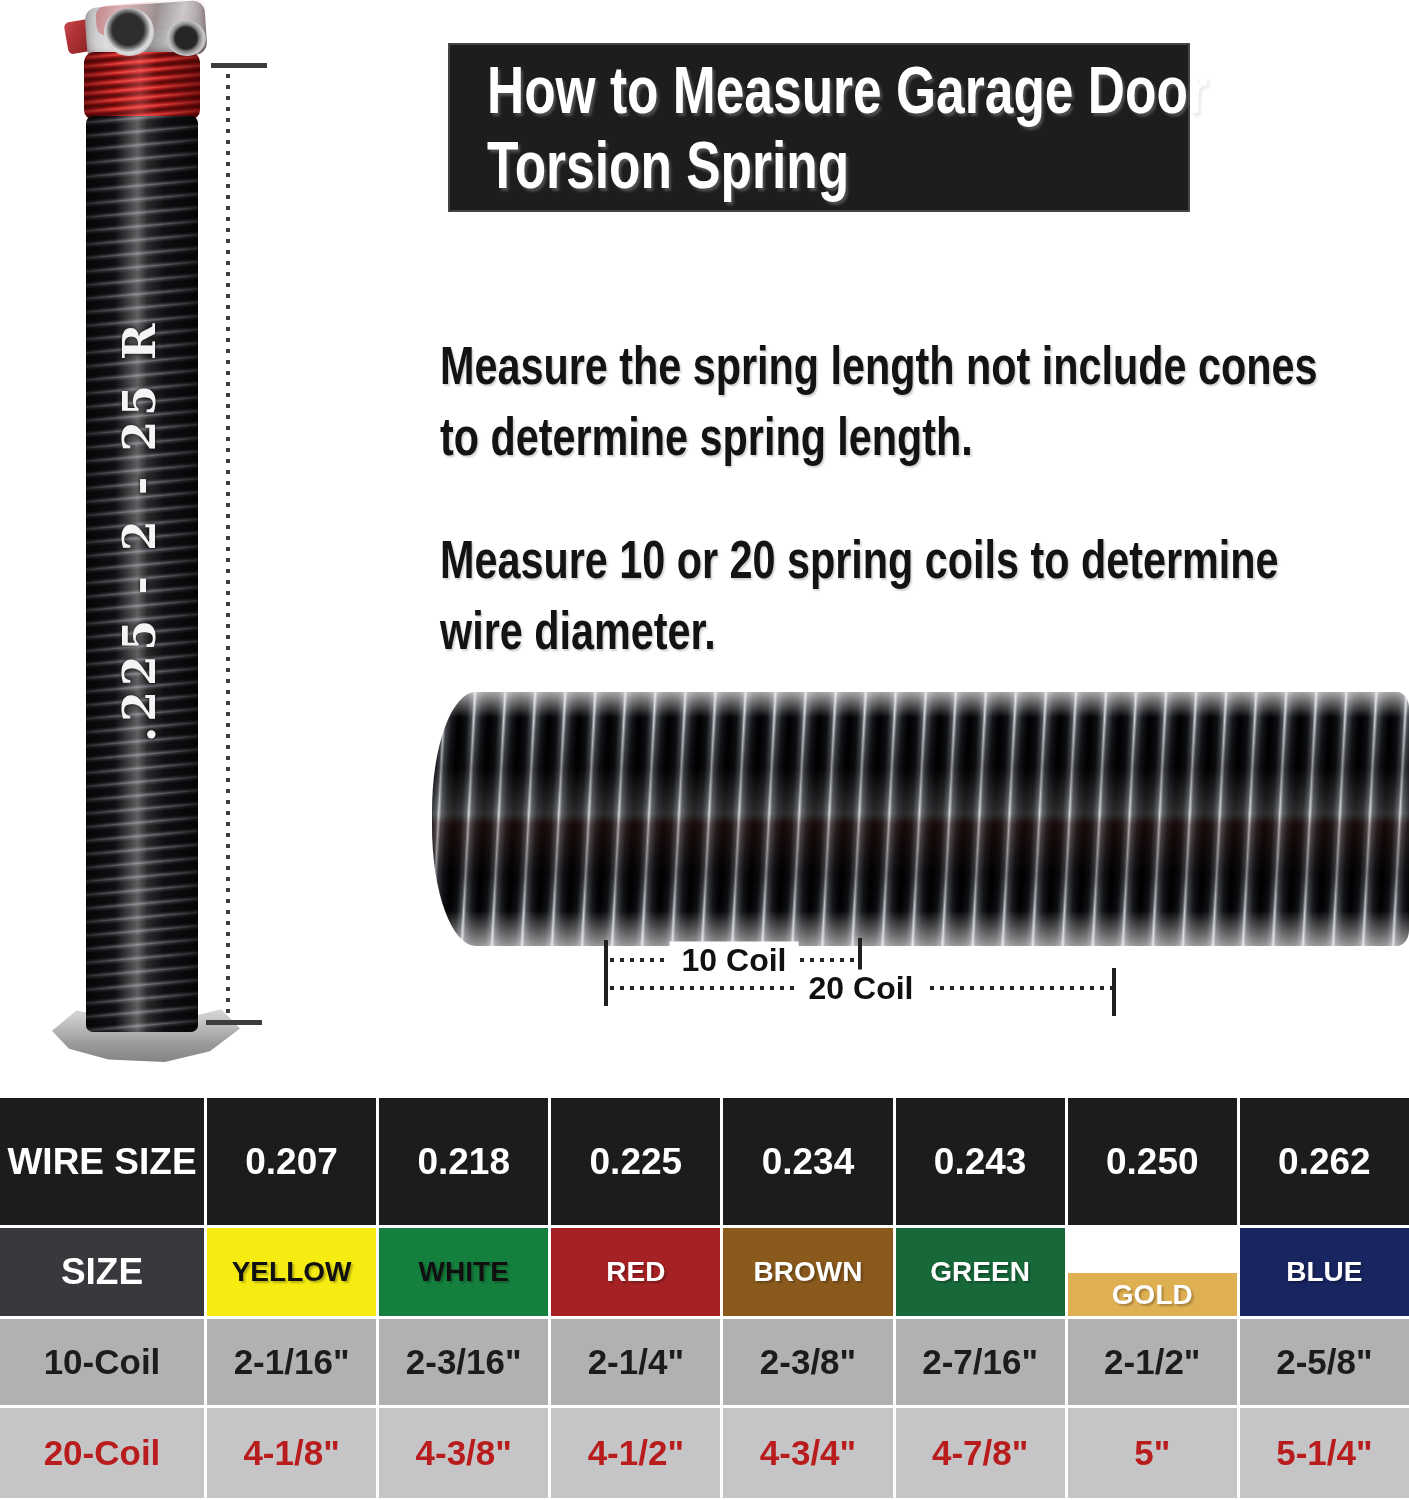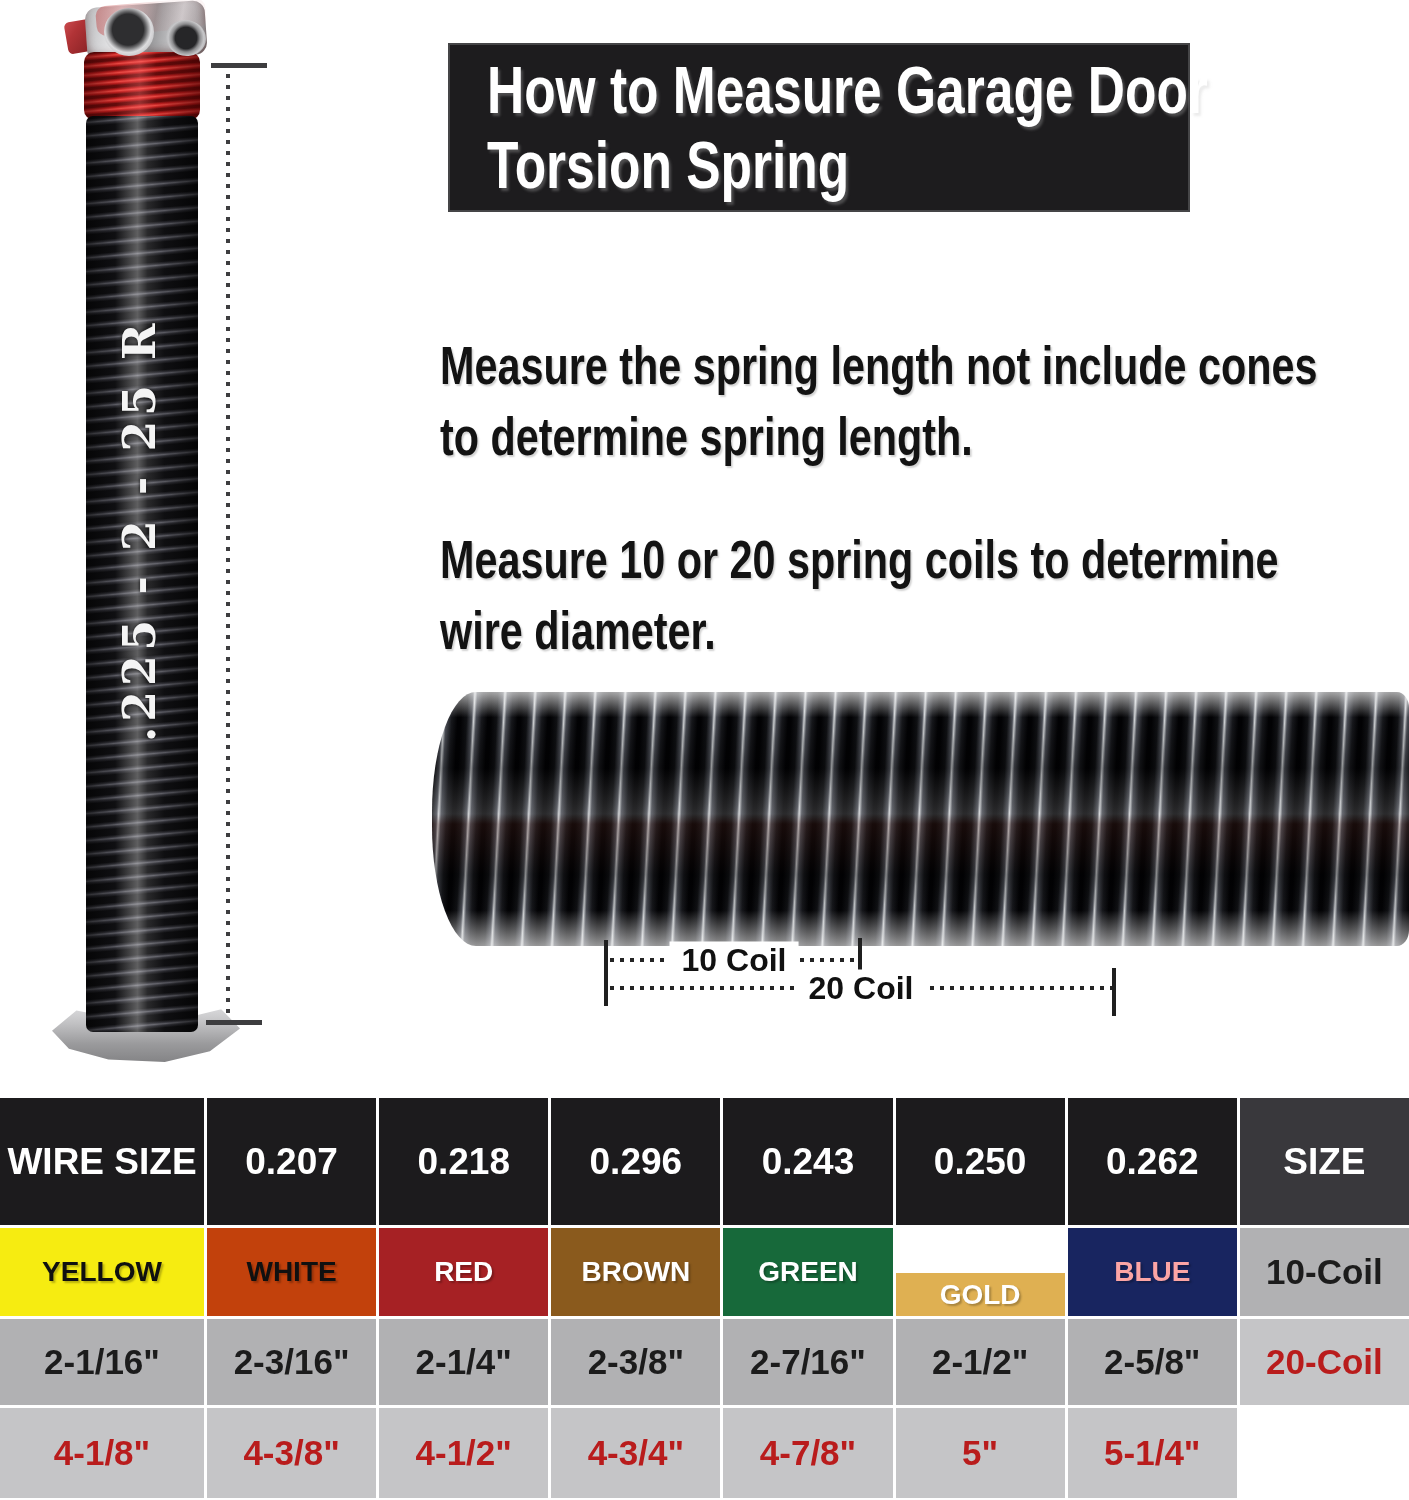--- a/index.html
+++ b/index.html
@@ -177,33 +177,34 @@
   </div>
   <div class="dim dim-20">
     <span class="dim-label">20 Coil</span>
   </div>
 
   <div class="size-table">
 
     <div class="cell c-r1">WIRE SIZE</div>
     <div class="cell c-r1">0.207</div>
     <div class="cell c-r1">0.218</div>
-    <div class="cell c-r1">0.296</div>
+    <div class="cell c-r1">0.225</div>
+    <div class="cell c-r1">0.234</div>
     <div class="cell c-r1">0.243</div>
     <div class="cell c-r1">0.250</div>
     <div class="cell c-r1">0.262</div>
 
     <div class="cell c-r2h">SIZE</div>
     <div class="cell c-color" style="background: rgb(246, 236, 17); color: rgb(16, 16, 16);">YELLOW</div>
-    <div class="cell c-color" style="background: #c2410c; color: rgb(16, 16, 16);">WHITE</div>
+    <div class="cell c-color" style="background: #15803d; color: rgb(16, 16, 16);">WHITE</div>
     <div class="cell c-color" style="background: rgb(166, 33, 36); color: rgb(255, 255, 255);">RED</div>
     <div class="cell c-color" style="background: rgb(138, 90, 29); color: rgb(255, 255, 255);">BROWN</div>
     <div class="cell c-color" style="background: rgb(23, 105, 58); color: rgb(255, 255, 255);">GREEN</div>
     <div class="cell c-color" style="background: rgb(223, 176, 82); color: rgb(255, 255, 255); margin-top: 45px;">GOLD</div>
-    <div class="cell c-color" style="background: rgb(24, 37, 96); color: #fca5a5;">BLUE</div>
+    <div class="cell c-color" style="background: rgb(24, 37, 96); color: #ffffff;">BLUE</div>
 
     <div class="cell c-gray1">10-Coil</div>
     <div class="cell c-gray1">2-1/16"</div>
     <div class="cell c-gray1">2-3/16"</div>
     <div class="cell c-gray1">2-1/4"</div>
     <div class="cell c-gray1">2-3/8"</div>
     <div class="cell c-gray1">2-7/16"</div>
     <div class="cell c-gray1">2-1/2"</div>
     <div class="cell c-gray1">2-5/8"</div>
 

